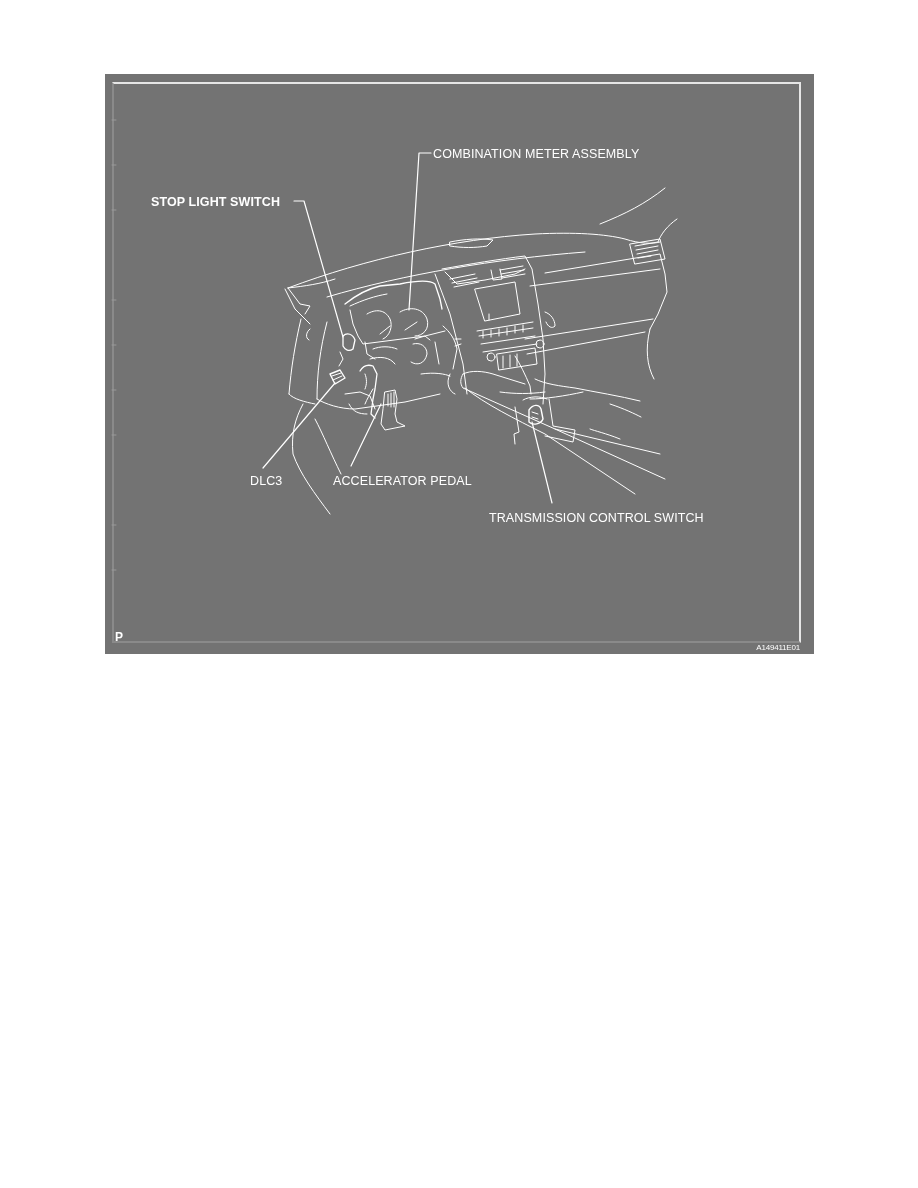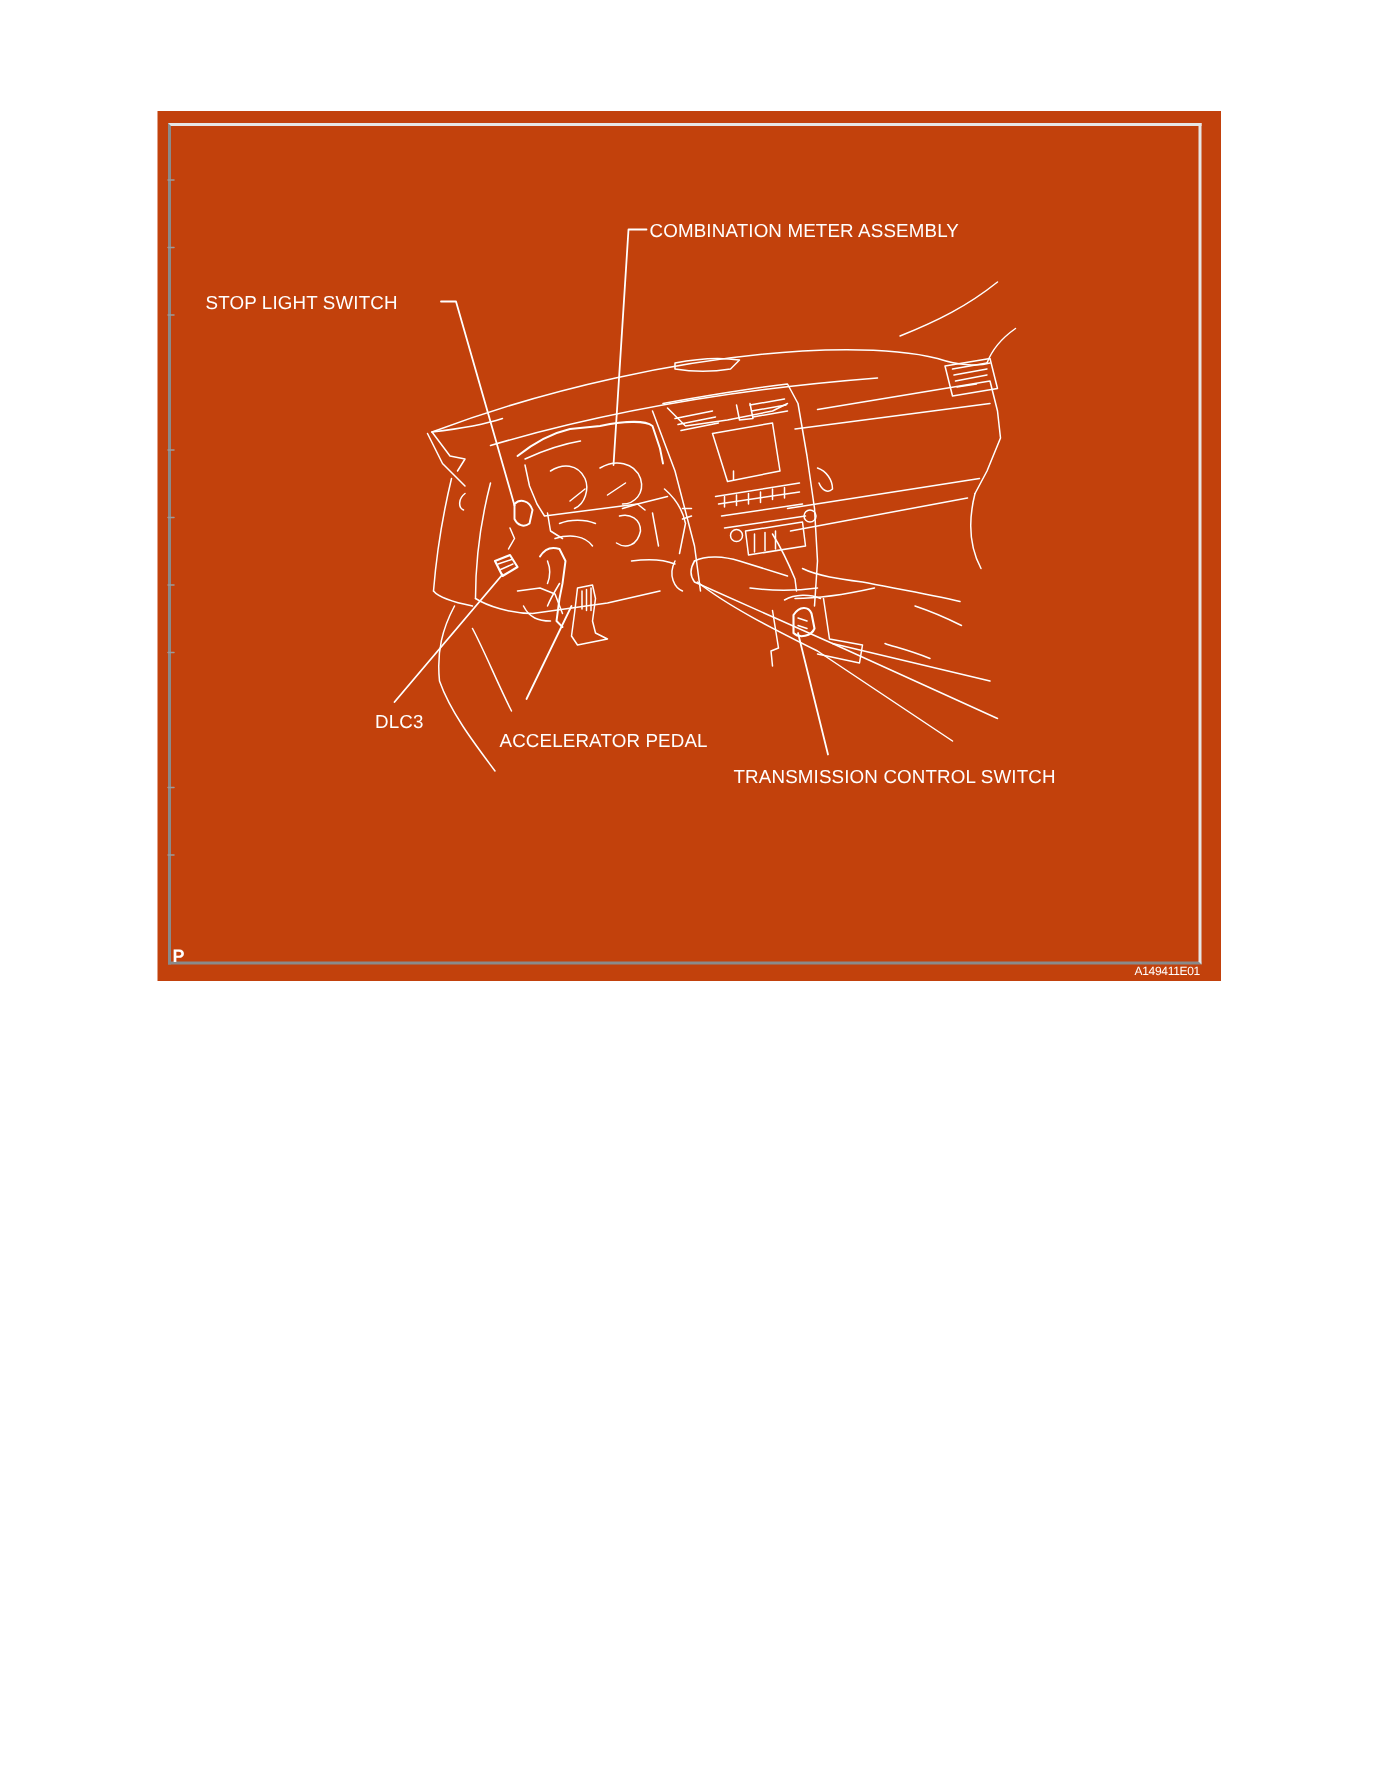--- a/index.html
+++ b/index.html
@@ -1,17 +1,17 @@
 <!DOCTYPE html>
 <html><head>
   <meta charset="utf-8">
   <style>
     html, body { margin: 0; padding: 0; background: #ffffff; }
     body { width: 918px; height: 1188px; position: relative; overflow: hidden; font-family: "Liberation Sans", sans-serif; }
-    .panel { position: absolute; left: 105px; top: 74px; width: 709px; height: 580px; background: #c2410c; }
+    .panel { position: absolute; left: 105px; top: 74px; width: 709px; height: 580px; background: #737373; }
     .inner-border { position: absolute; left: 7px; top: 8px; width: 689px; height: 561px; border-top: 2px solid #e6e6e6; border-right: 2px solid #e6e6e6; border-left: 2px solid #8a8a8a; border-bottom: 2px solid #8a8a8a; box-sizing: border-box; }
     .art { position: absolute; left: 0; top: 0; width: 709px; height: 580px; }
     .label { position: absolute; color: #ffffff; font-size: 12.5px; letter-spacing: 0.1px; white-space: nowrap; line-height: 14px; }
     .corner-p { position: absolute; left: 10px; top: 556px; color: #ffffff; font-size: 12px; font-weight: bold; }
     .figure-id { position: absolute; right: 14px; top: 557px; color: #ffffff; font-size: 8px; letter-spacing: -0.2px; margin-top: 12px; }
   </style>
 </head>
 <body>
 
 <div class="panel">
@@ -141,20 +141,20 @@
 
       <path d="M158 394 L230 309"></path>
 
       <path d="M246 392 L276 330"></path>
 
       <path d="M447 429 L427 348"></path>
     </g>
   </svg>
 
   <div class="label" style="left:328px; top:73px;">COMBINATION METER ASSEMBLY</div>
-  <div class="label" style="left:32px; top:121px;">STOP LIGHT SWITCH</div>
+  <div class="label" style="left:46px; top:121px;font-weight:bold;">STOP LIGHT SWITCH</div>
   <div class="label" style="left:145px; top:400px;text-align:center;">DLC3</div>
-  <div class="label" style="left:228px; top:400px;margin-top:13px;">ACCELERATOR PEDAL</div>
+  <div class="label" style="left:228px; top:400px;">ACCELERATOR PEDAL</div>
   <div class="label" style="left:384px; top:437px;">TRANSMISSION CONTROL SWITCH</div>
 
   <div class="corner-p">P</div>
   <div class="figure-id">A149411E01</div>
 </div>
 
 </body></html>

